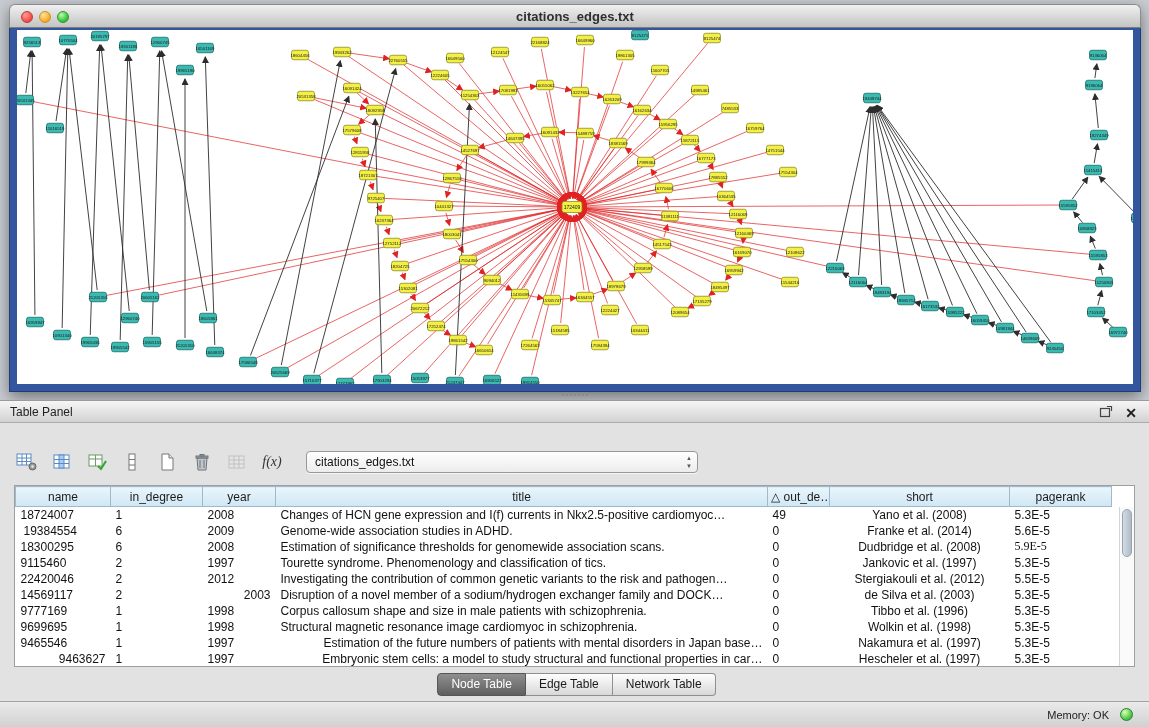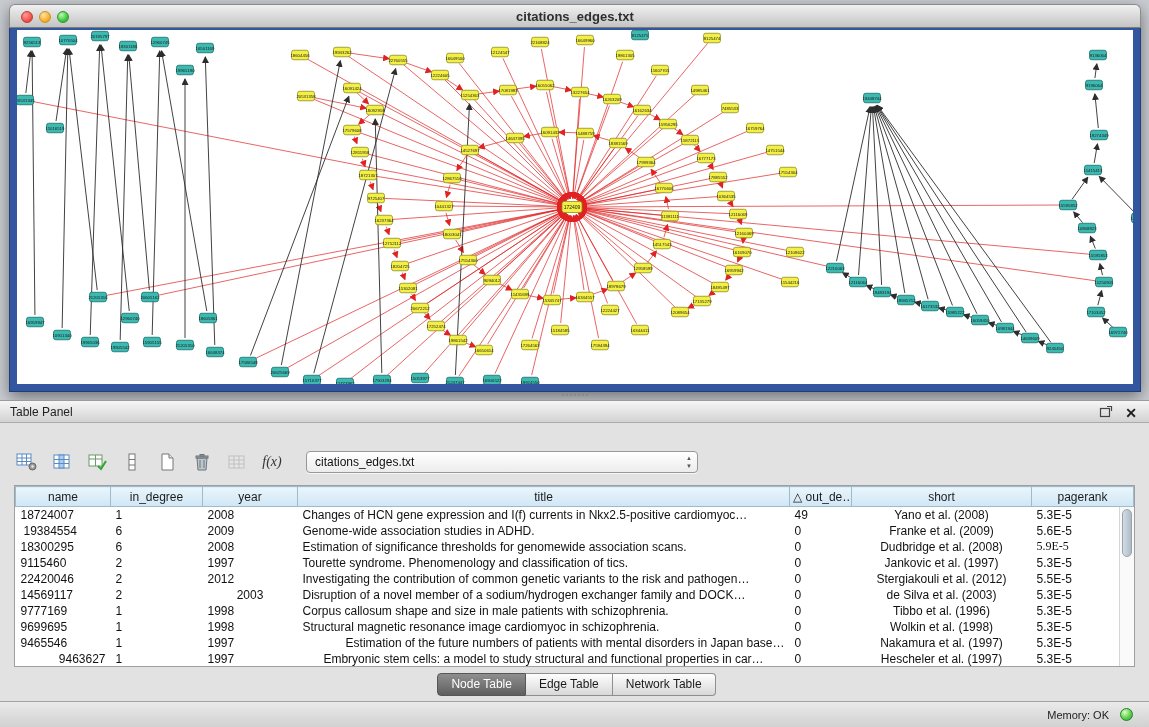--- a/index.html
+++ b/index.html
@@ -938,21 +938,21 @@
           </span>
       </div>
     </div>
 
     <div class="table-area">
       <table>
         <thead id="thead">
             <tr>
               <th style="width: 95px;">name</th>
               <th style="width: 92px;">in_degree</th>
-              <th style="width: 95px;">year</th>
+              <th style="width: 73px;">year</th>
               <th style="width: 492px;">title</th>
               <th style="width: 62px;">△ out_de…</th>
               <th style="width: 180px;">short</th>
               <th style="width: 102px;">pagerank</th>
             </tr>
           </thead>
         <tbody id="tbody">
             <tr>
               <td style="text-align: left;">18724007</td>
               <td style="text-align: left;">1</td>
@@ -961,21 +961,21 @@
               <td style="text-align: left;">49</td>
               <td style="text-align: center;">Yano et al. (2008)</td>
               <td style="text-align: left;">5.3E-5</td>
             </tr>
             <tr>
               <td style="text-align: left; padding-left: 8px;">19384554</td>
               <td style="text-align: left;">6</td>
               <td style="text-align: left;">2009</td>
               <td style="text-align: left;">Genome-wide association studies in ADHD.</td>
               <td style="text-align: left;">0</td>
-              <td style="text-align: center;">Franke et al. (2009)</td>
+              <td style="text-align: center;">Franke et al. (2014)</td>
               <td style="text-align: left;">5.6E-5</td>
             </tr>
             <tr>
               <td style="text-align: left;">18300295</td>
               <td style="text-align: left;">6</td>
               <td style="text-align: left;">2008</td>
               <td style="text-align: left;">Estimation of significance thresholds for genomewide association scans.</td>
               <td style="text-align: left;">0</td>
               <td style="text-align: center;">Dudbridge et al. (2008)</td>
               <td style="text-align: left; font-family: Liberation Serif, serif;">5.9E-5</td>
@@ -994,21 +994,21 @@
               <td style="text-align: left;">2</td>
               <td style="text-align: left;">2012</td>
               <td style="text-align: left;">Investigating the contribution of common genetic variants to the risk and pathogen…</td>
               <td style="text-align: left;">0</td>
               <td style="text-align: center;">Stergiakouli et al. (2012)</td>
               <td style="text-align: left;">5.5E-5</td>
             </tr>
             <tr>
               <td style="text-align: left;">14569117</td>
               <td style="text-align: left;">2</td>
-              <td style="text-align: center;">2003</td>
+              <td style="text-align: right;">2003</td>
               <td style="text-align: left;">Disruption of a novel member of a sodium/hydrogen exchanger family and DOCK…</td>
               <td style="text-align: left;">0</td>
               <td style="text-align: center;">de Silva et al. (2003)</td>
               <td style="text-align: left;">5.3E-5</td>
             </tr>
             <tr>
               <td style="text-align: left;">9777169</td>
               <td style="text-align: left;">1</td>
               <td style="text-align: left;">1998</td>
               <td style="text-align: left;">Corpus callosum shape and size in male patients with schizophrenia.</td>
@@ -1031,21 +1031,21 @@
               <td style="text-align: left;">1997</td>
               <td style="text-align: right;">Estimation of the future numbers of patients with mental disorders in Japan base…</td>
               <td style="text-align: left;">0</td>
               <td style="text-align: center;">Nakamura et al. (1997)</td>
               <td style="text-align: left;">5.3E-5</td>
             </tr>
             <tr>
               <td style="text-align: right;">9463627</td>
               <td style="text-align: left;">1</td>
               <td style="text-align: left;">1997</td>
-              <td style="text-align: center;">Embryonic stem cells: a model to study structural and functional properties in car…</td>
+              <td style="text-align: right;">Embryonic stem cells: a model to study structural and functional properties in car…</td>
               <td style="text-align: left;">0</td>
               <td style="text-align: center;">Hescheler et al. (1997)</td>
               <td style="text-align: left;">5.3E-5</td>
             </tr>
           </tbody>
       </table>
       <div class="vscroll">
         <div class="vthumb"></div>
       </div>
     </div>

